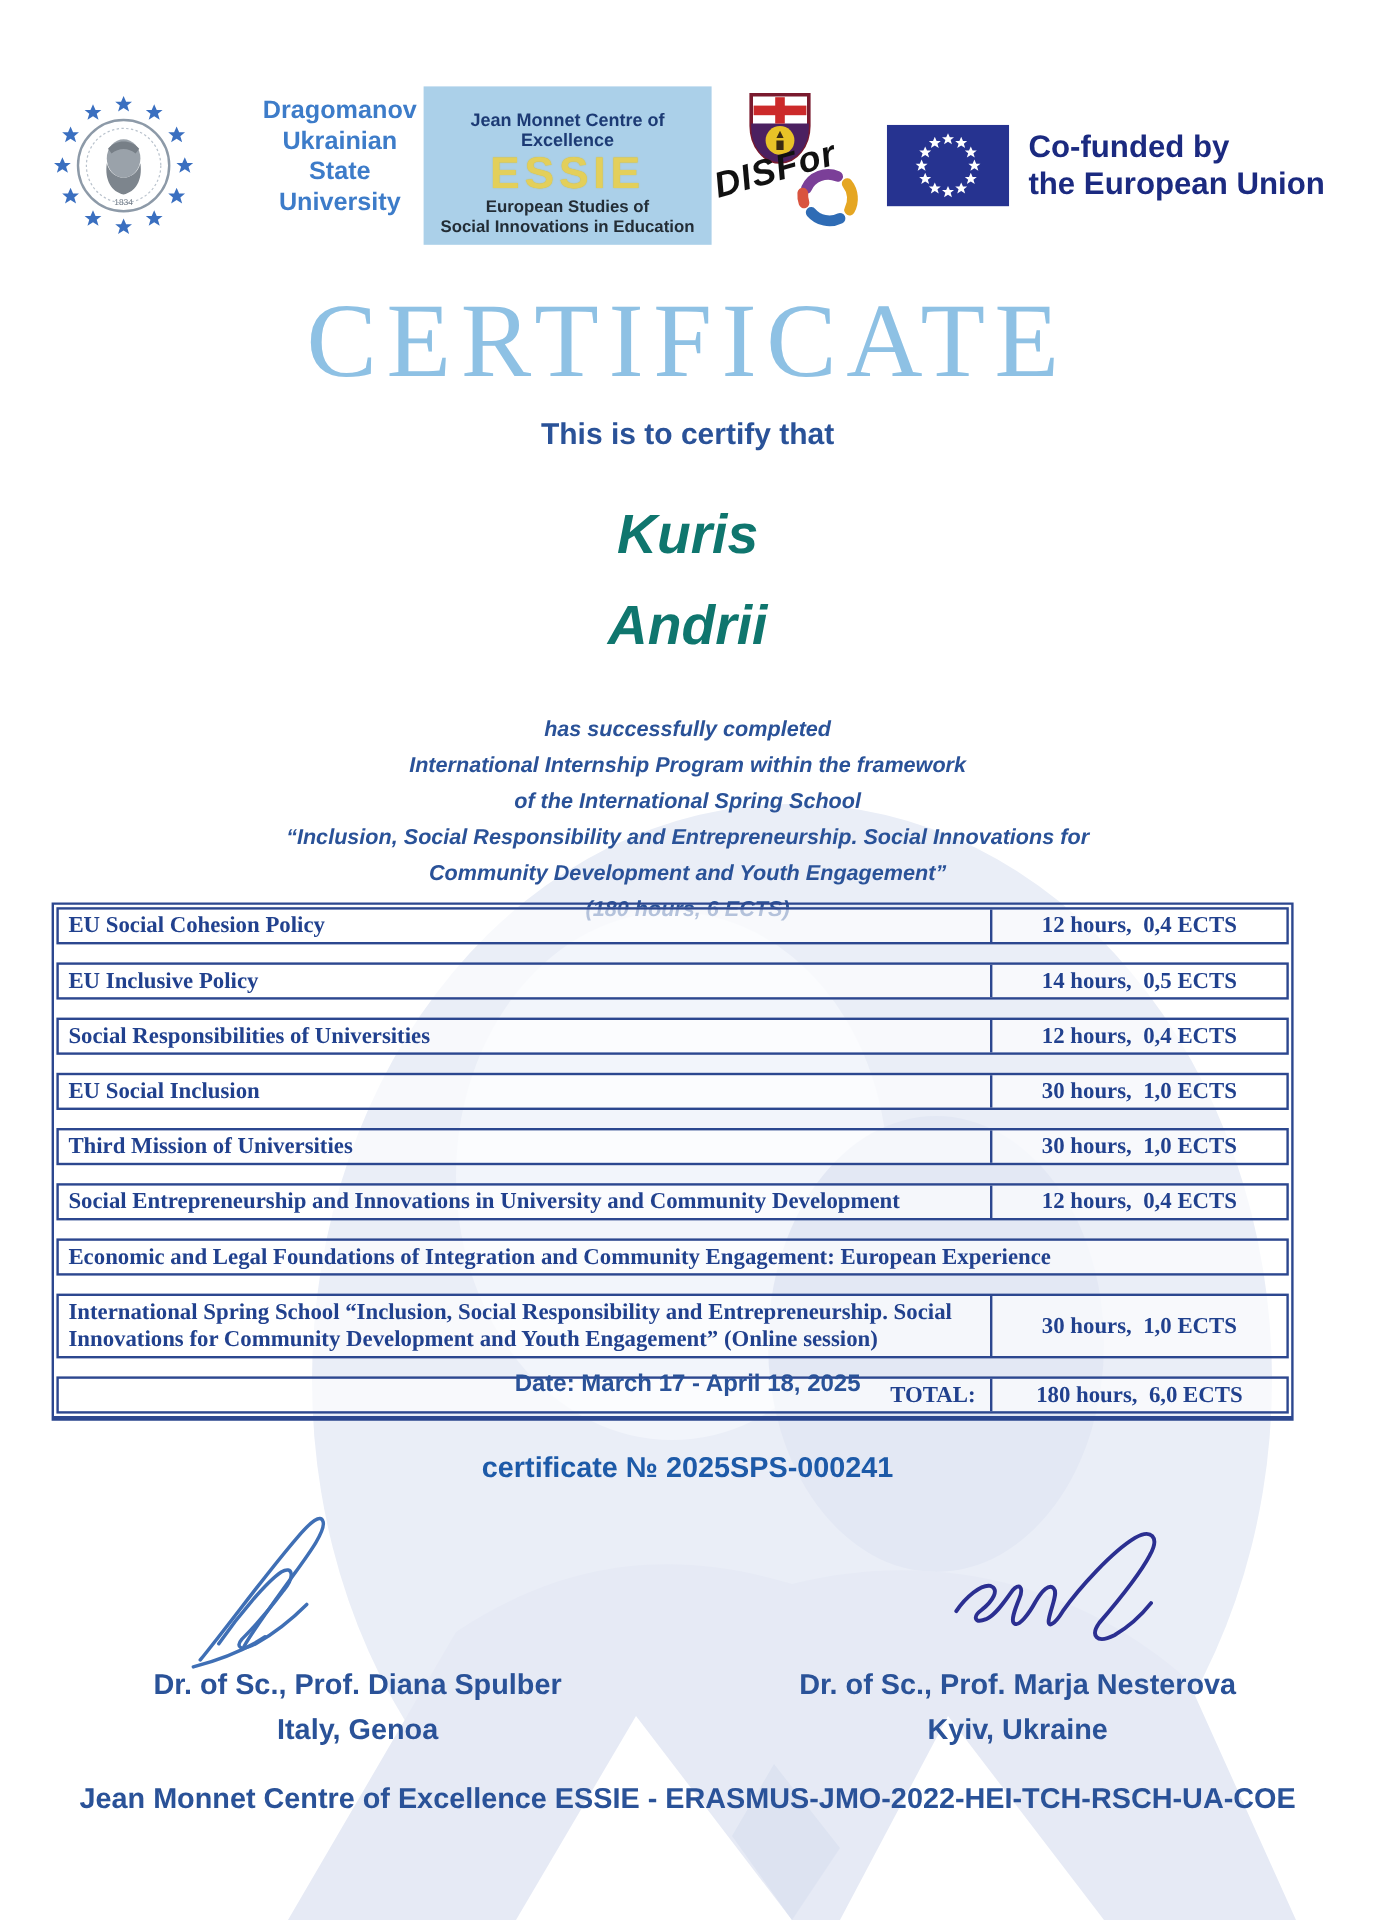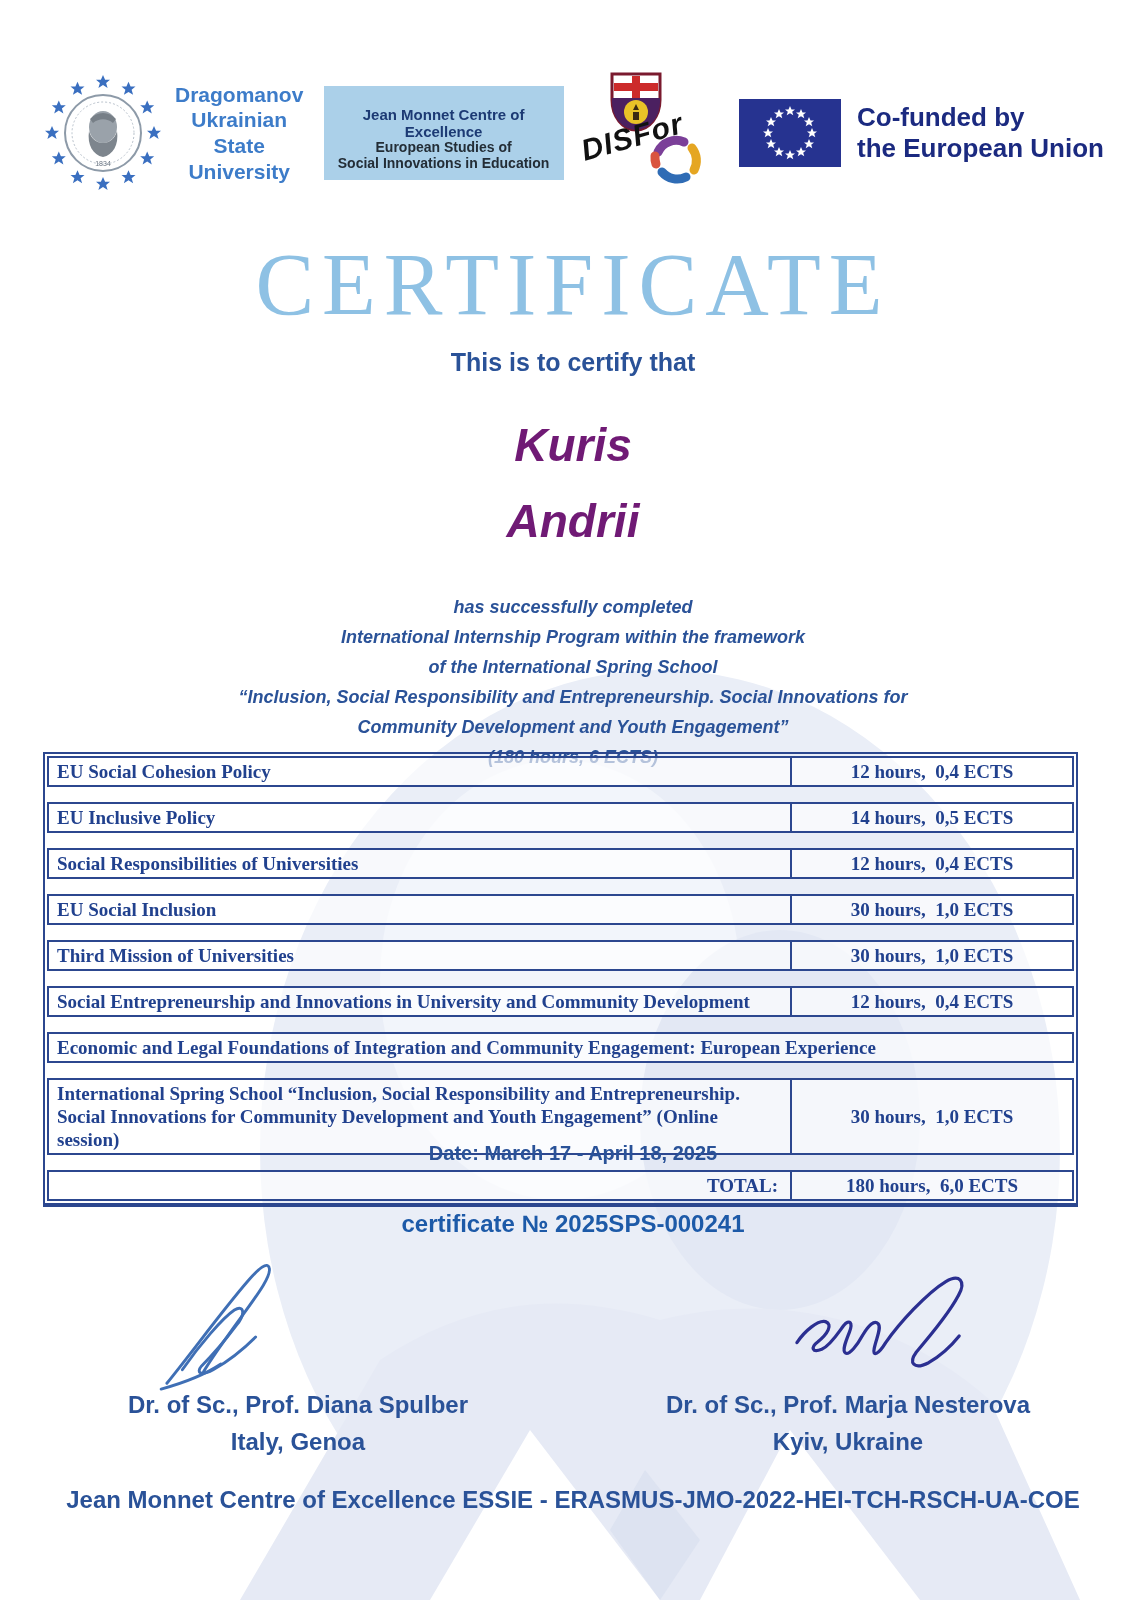--- a/index.html
+++ b/index.html
@@ -9,21 +9,21 @@
 
   
   .watermark { position:absolute; inset:0; z-index:0; }
 
   
   .layer { position:absolute; inset:0; z-index:1; }
 
   
   .header { position:absolute; top:72px; left:45px; right:42px;
             display:flex; justify-content:space-between; align-items:center; }
-  .logo-block { display:flex; align-items:center; }
+  .logo-block { display:flex; align-items:flex-start;gap:44px; }
   .drago-text { margin-left:14px; text-align:center; color:#3d7cc9; font-weight:bold;
                 font-size:21px; line-height:1.22; }
   .essie-box { width:240px; background:#abd0e9; text-align:center; padding:20px 6px 8px; }
   .essie-title { color:#1c3a74; font-weight:bold; font-size:15px; }
   .essie-acronym { color:#e3cf5a; font-weight:bold; font-size:37px; letter-spacing:4px;
                    line-height:1.05; text-shadow:0 0 1px #c9b53a; }
   .essie-sub { color:#232d36; font-weight:bold; font-size:14px; line-height:1.12; }
   .disfor-block { position:relative; width:135px; height:122px; }
   .disfor-label { position:absolute; left:-4px; top:48px; transform:rotate(-16deg);
                   font-weight:bold; font-style:italic; font-size:30px; color:#111;
@@ -31,36 +31,36 @@
   .eu-block { display:flex; align-items:center; }
   .eu-text { margin-left:16px; color:#1b2a80; font-weight:bold; font-size:26px; line-height:1.18; }
 
   
   .cert-title { position:absolute; top:234px; width:100%; text-align:center;
                 font-family:"Liberation Serif", serif; font-weight:400;
                 font-size:88px; letter-spacing:8px; color:#8ec1e4; }
   .cert-subtitle { position:absolute; top:348px; width:100%; text-align:center;
                    font-size:25px; font-weight:bold; color:#2a5298; }
   .name-line { position:absolute; width:100%; text-align:center;
-               font-size:46px; font-weight:bold; font-style:italic; color:#701a75; }
+               font-size:46px; font-weight:bold; font-style:italic; color:#0f766e; }
   .name-surname { top:418px; }
   .name-given   { top:494px; }
 
   .body-block { position:absolute; top:592px; width:100%; text-align:center;
                 color:#2a5298; font-weight:bold; font-size:18px; line-height:30px;font-style:italic; }
 
   
   .course-table { position:absolute; top:752px; left:43px; width:1035px;
                   border:2px solid #2c478f; border-bottom-width:4px; padding:2px;
                   display:flex; flex-direction:column; gap:15px; }
   .course-row { display:flex; border:2px solid #2c478f; background:rgba(255,255,255,0.65);
                 font-family:"Liberation Serif", serif; font-weight:bold;
                 color:#21418e; font-size:19px; line-height:23px; }
   .cell-course { flex:1; padding:2px 8px; display:flex; align-items:center; }
-  .cell-hours  { width:282px; border-left:2px solid #2c478f; padding:2px 6px;
+  .cell-hours  { width:247px; border-left:2px solid #2c478f; padding:2px 6px;
                  display:flex; align-items:center; justify-content:center; white-space:pre; }
   .total-row .cell-course { justify-content:flex-end; padding-right:12px; }
 
   
   .date-line { position:absolute; top:1142px; width:100%; text-align:center;
                font-size:20px; font-weight:bold; color:#2a5298; }
   .cert-number { position:absolute; top:1210px; width:100%; text-align:center;
                  font-size:24px; font-weight:bold; color:#1d5aa8; }
 
   
@@ -122,20 +122,21 @@
         <div class="drago-text">
           <div>Dragomanov</div>
           <div>Ukrainian</div>
           <div>State</div>
           <div>University</div>
         </div>
       </div>
 
       <div class="essie-box">
         <div class="essie-title">Jean Monnet Centre of Excellence</div>
+        <div class="essie-acronym">ESSIE</div>
         <div class="essie-sub">European Studies of</div>
         <div class="essie-sub">Social Innovations in Education</div>
       </div>
 
       <div class="disfor-block">
         <svg width="135" height="122" viewBox="0 0 135 122">
           <g transform="translate(28,2)">
             <path d="M0,0 h48 v26 a24,30 0 0 1 -24,30 a24,30 0 0 1 -24,-30 Z" fill="#ffffff" stroke="#7a1a2e" stroke-width="3"></path>
             <path d="M0,24 h48 v4 a24,28 0 0 1 -24,28 a24,28 0 0 1 -24,-28 Z" fill="#4b2060"></path>
             <rect x="20" y="2" width="8" height="22" fill="#cc2a2a"></rect>

